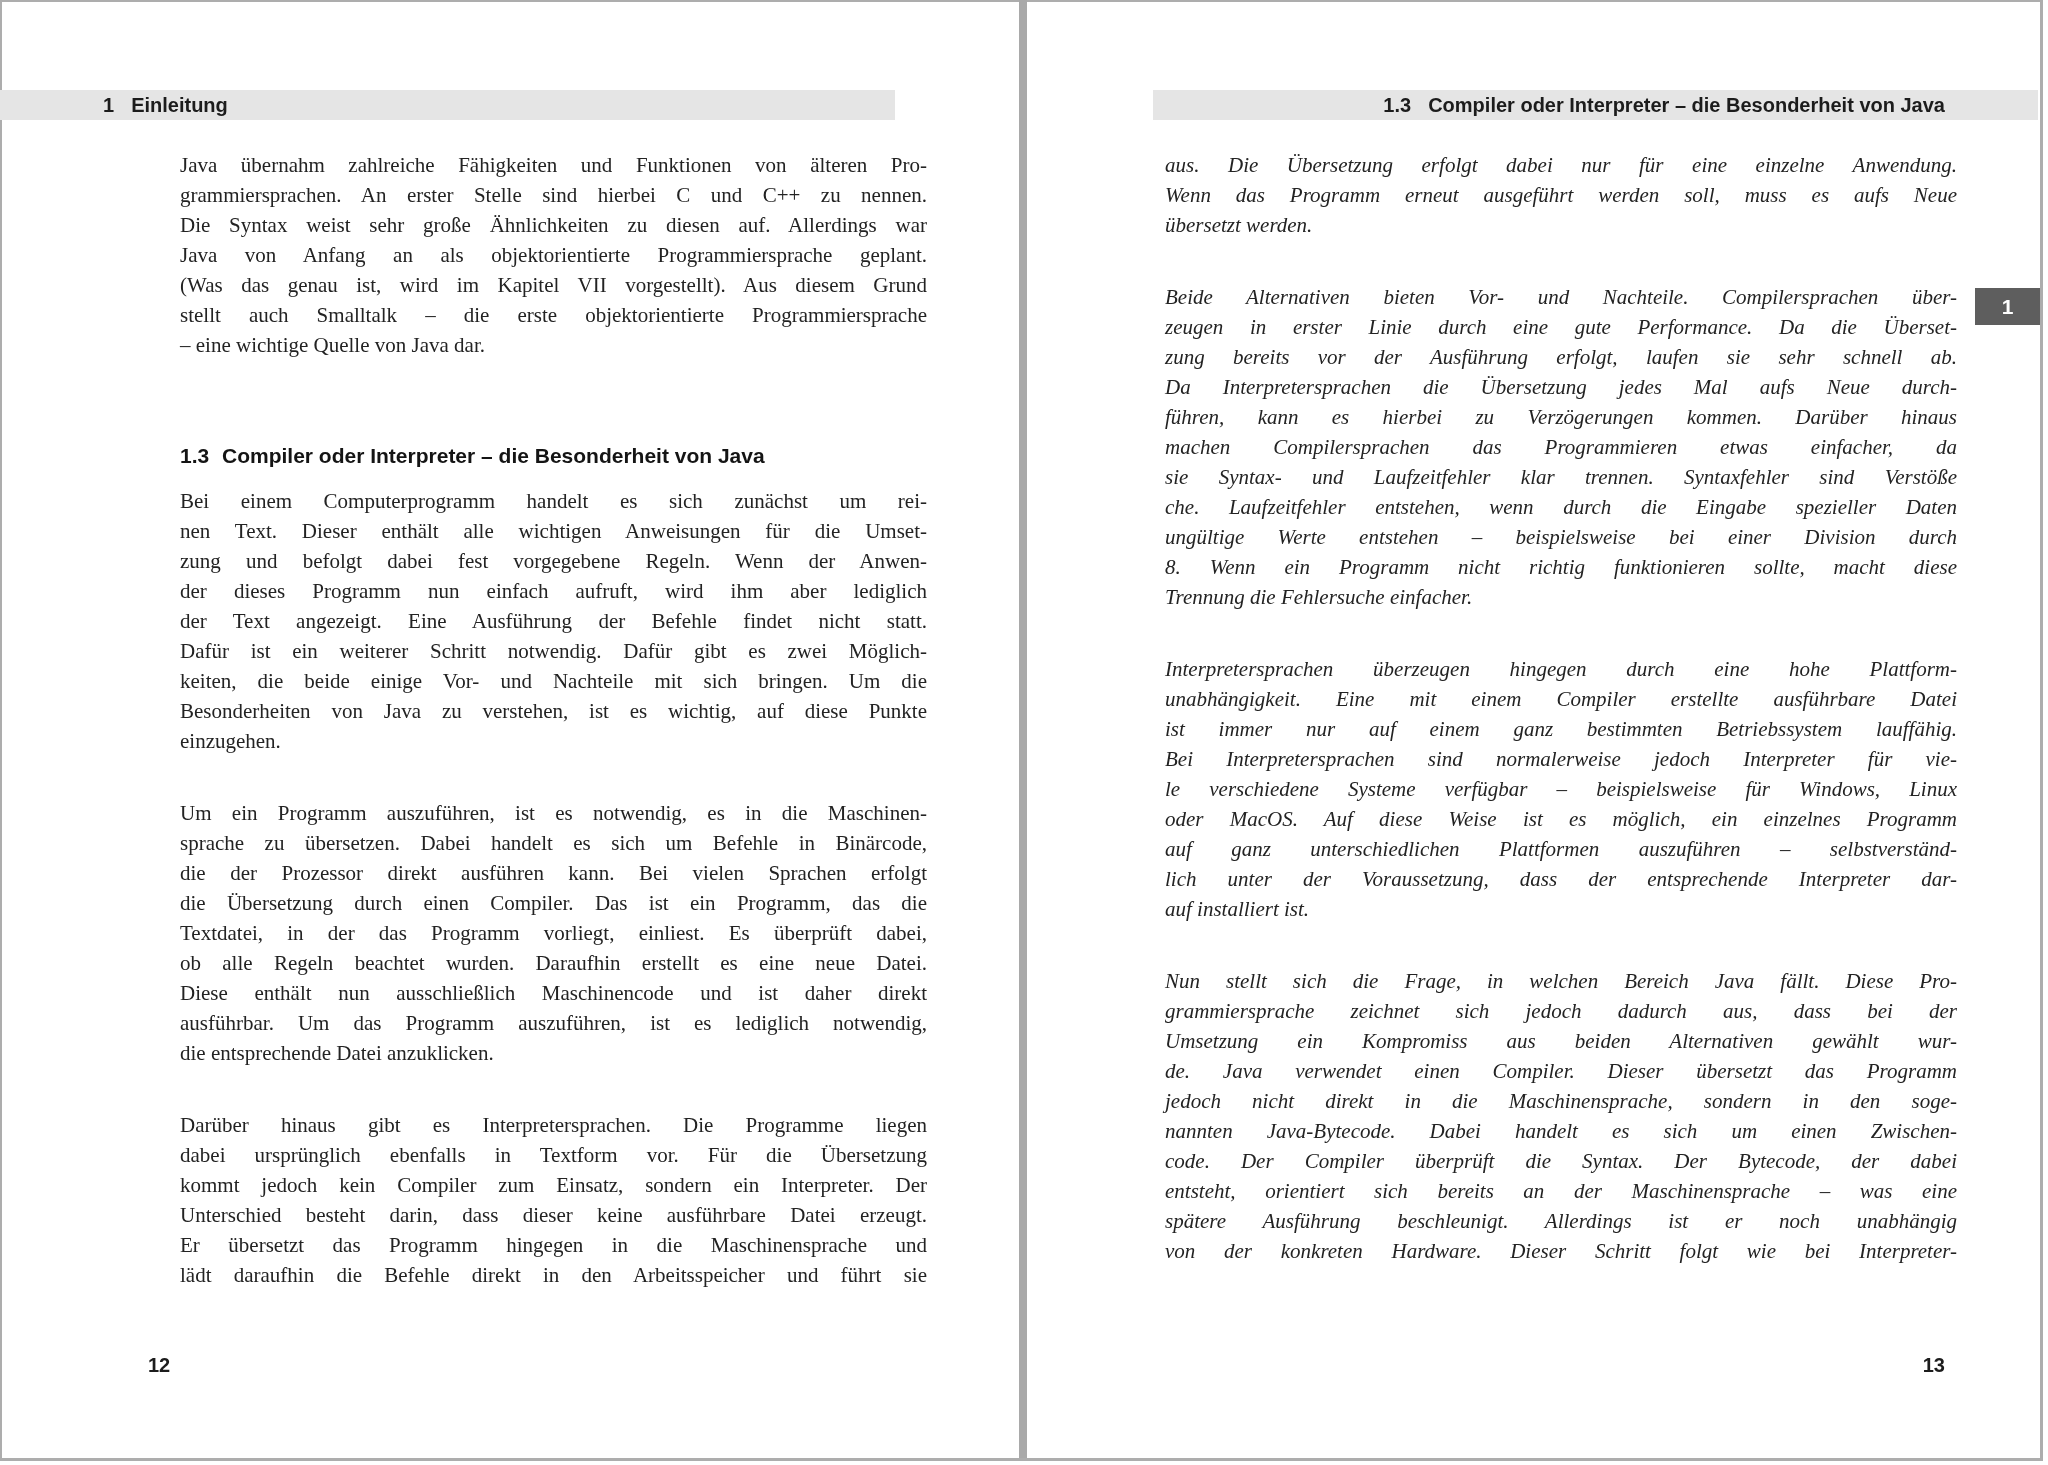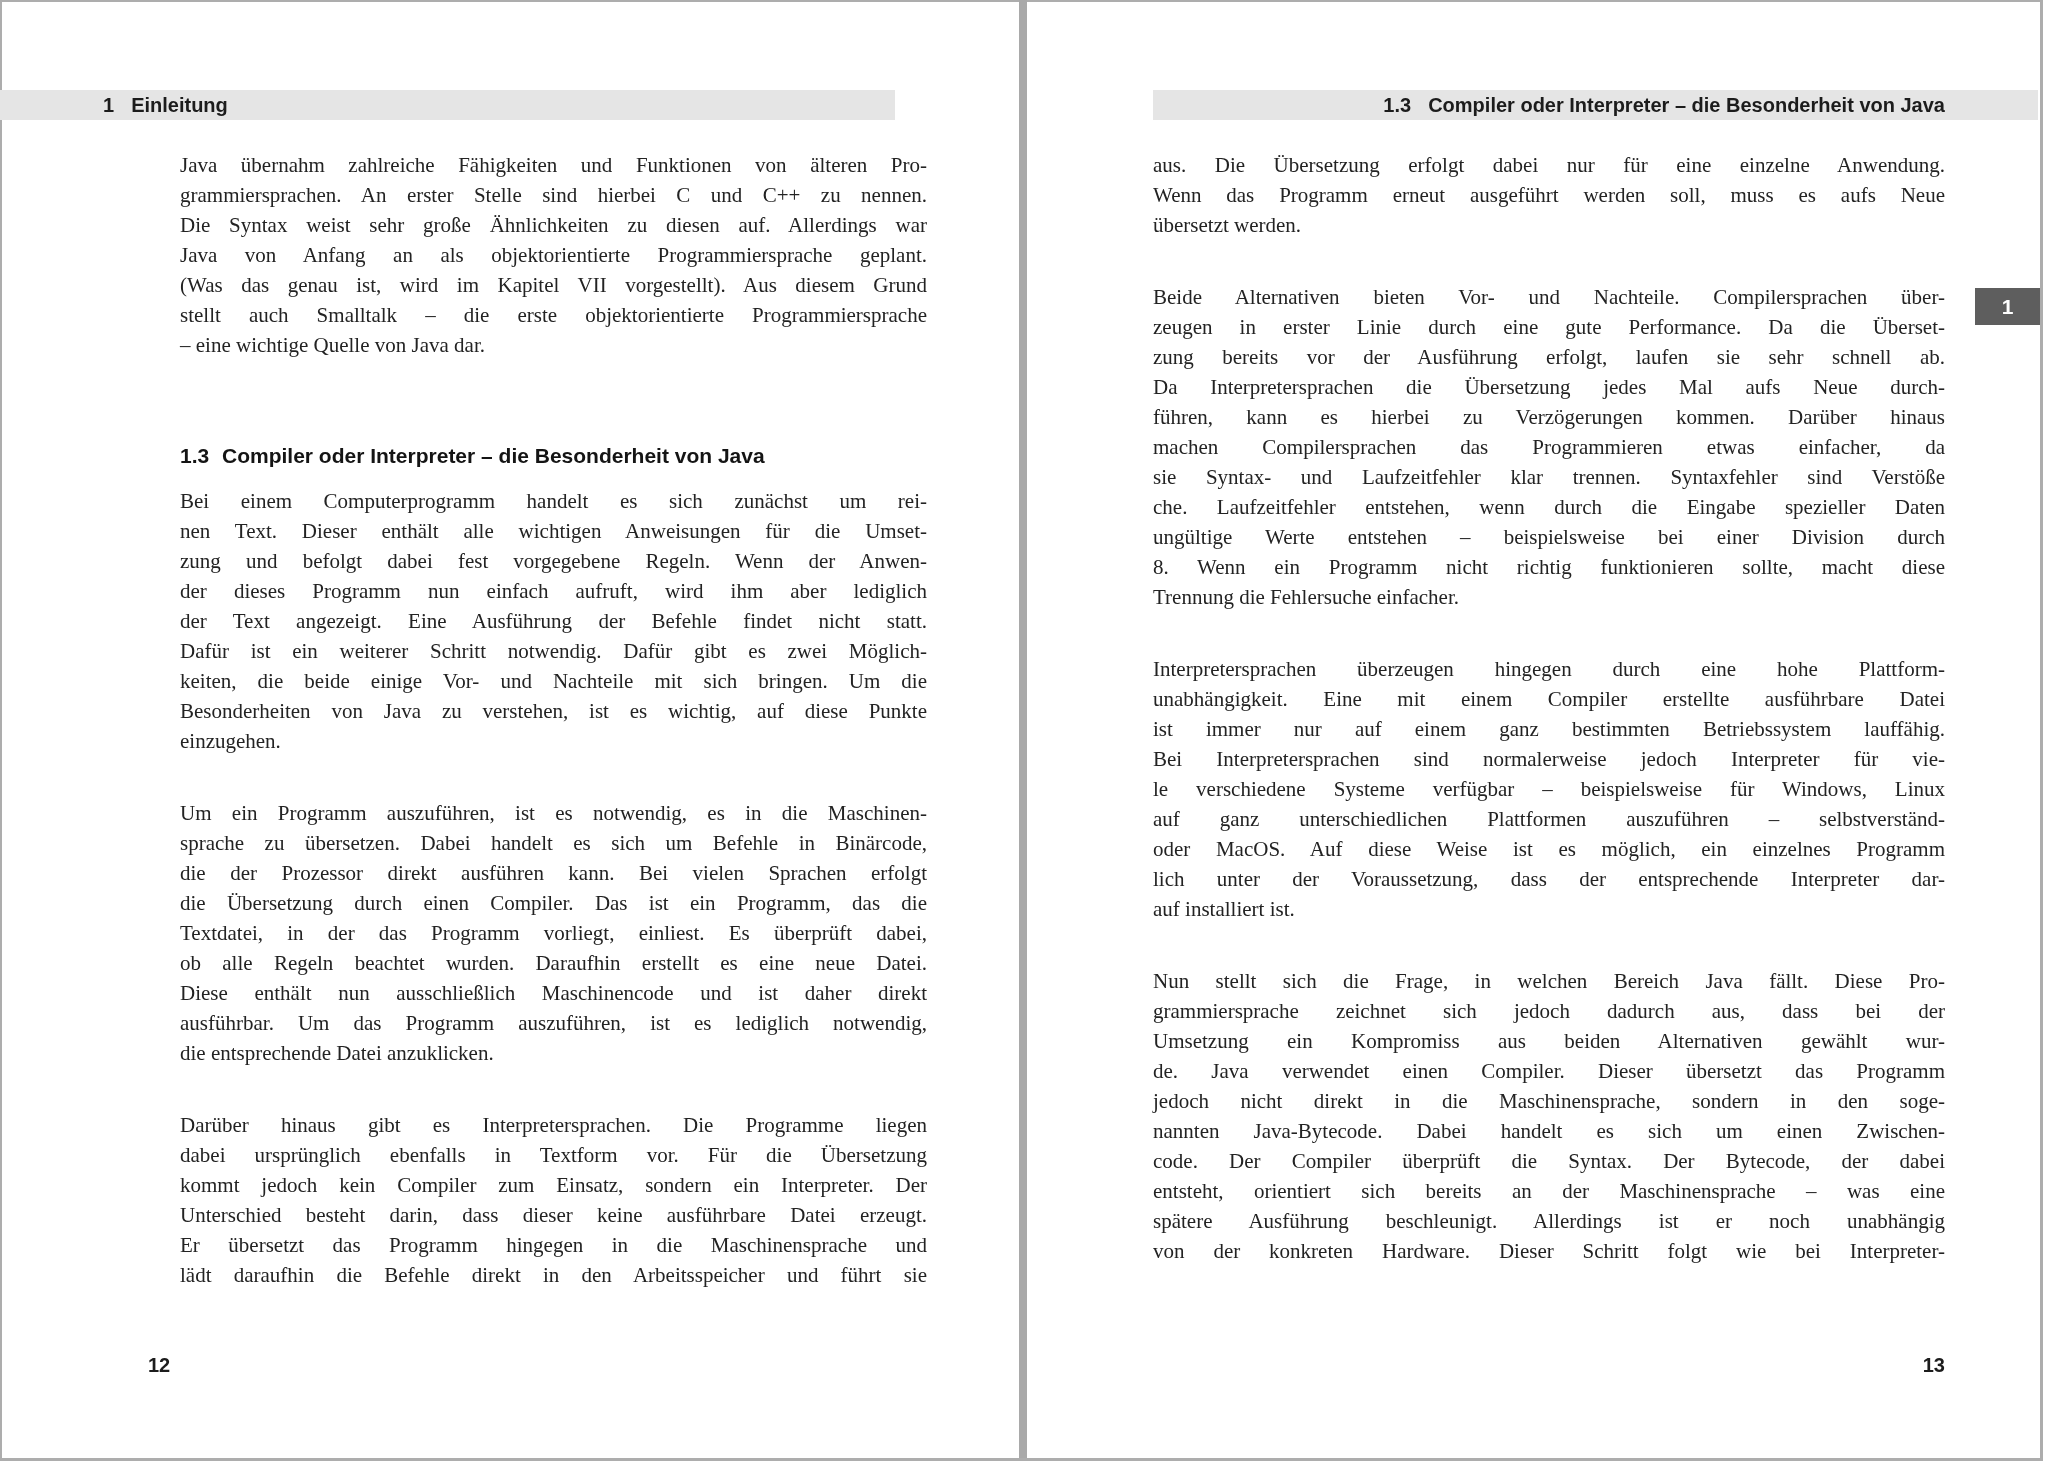--- a/index.html
+++ b/index.html
@@ -27,21 +27,21 @@
     font-family:"Liberation Sans","DejaVu Sans",sans-serif;
     font-weight:bold;font-size:20px;color:#1c1c1c;
   }
   .rh-left{left:0;width:895px;padding-left:103px;}
   .rh-right{left:126px;width:885px;justify-content:flex-end;padding-right:93px;}
   .rh-num{margin-right:17px;flex:0 0 auto;}
   .rh-title{flex:0 0 auto;}
 
   .content{position:absolute;top:150px;}
   .content-left{left:148px;width:747px;margin-left:32px;}
-  .content-right{left:126px;width:792px;}
+  .content-right{left:138px;width:792px;font-style:italic;}
 
   .para{font-size:21px;line-height:30px;color:#232323;margin:0 0 42px 0;}
   .line{text-align:justify;text-align-last:justify;text-justify:inter-word;}
   .line.final{text-align-last:left;}
 
   .heading{
     font-family:"Liberation Sans","DejaVu Sans",sans-serif;
     font-weight:bold;font-size:21px;line-height:32px;color:#141414;
     margin:80px 0 14px 0;
   }
@@ -148,22 +148,22 @@
           <div class="line">ungültige Werte entstehen – beispielsweise bei einer Division durch</div>
           <div class="line">8. Wenn ein Programm nicht richtig funktionieren sollte, macht diese</div>
           <div class="line final">Trennung die Fehlersuche einfacher.</div>
         </div>
         <div class="para">
           <div class="line">Interpretersprachen überzeugen hingegen durch eine hohe Plattform-</div>
           <div class="line">unabhängigkeit. Eine mit einem Compiler erstellte ausführbare Datei</div>
           <div class="line">ist immer nur auf einem ganz bestimmten Betriebssystem lauffähig.</div>
           <div class="line">Bei Interpretersprachen sind normalerweise jedoch Interpreter für vie-</div>
           <div class="line">le verschiedene Systeme verfügbar – beispielsweise für Windows, Linux</div>
+          <div class="line">oder MacOS. Auf diese Weise ist es möglich, ein einzelnes Programm</div>
           <div class="line">auf ganz unterschiedlichen Plattformen auszuführen – selbstverständ-</div>
-          <div class="line">oder MacOS. Auf diese Weise ist es möglich, ein einzelnes Programm</div>
           <div class="line">lich unter der Voraussetzung, dass der entsprechende Interpreter dar-</div>
           <div class="line final">auf installiert ist.</div>
         </div>
         <div class="para">
           <div class="line">Nun stellt sich die Frage, in welchen Bereich Java fällt. Diese Pro-</div>
           <div class="line">grammiersprache zeichnet sich jedoch dadurch aus, dass bei der</div>
           <div class="line">Umsetzung ein Kompromiss aus beiden Alternativen gewählt wur-</div>
           <div class="line">de. Java verwendet einen Compiler. Dieser übersetzt das Programm</div>
           <div class="line">jedoch nicht direkt in die Maschinensprache, sondern in den soge-</div>
           <div class="line">nannten Java-Bytecode. Dabei handelt es sich um einen Zwischen-</div>

